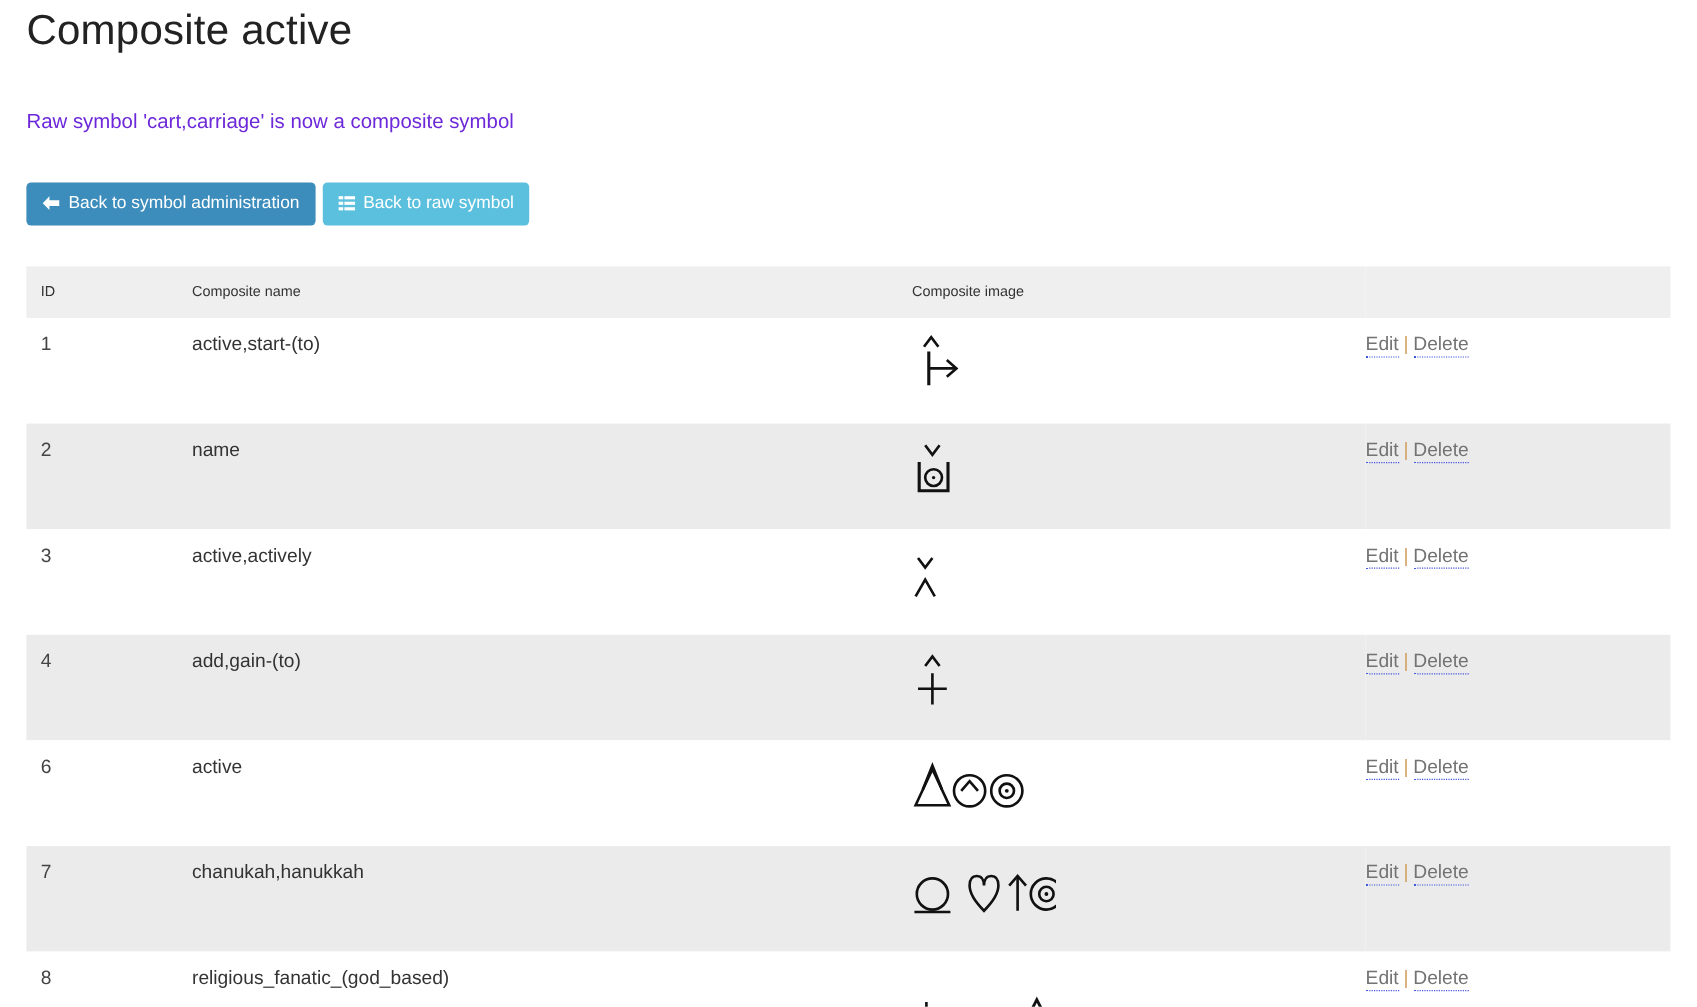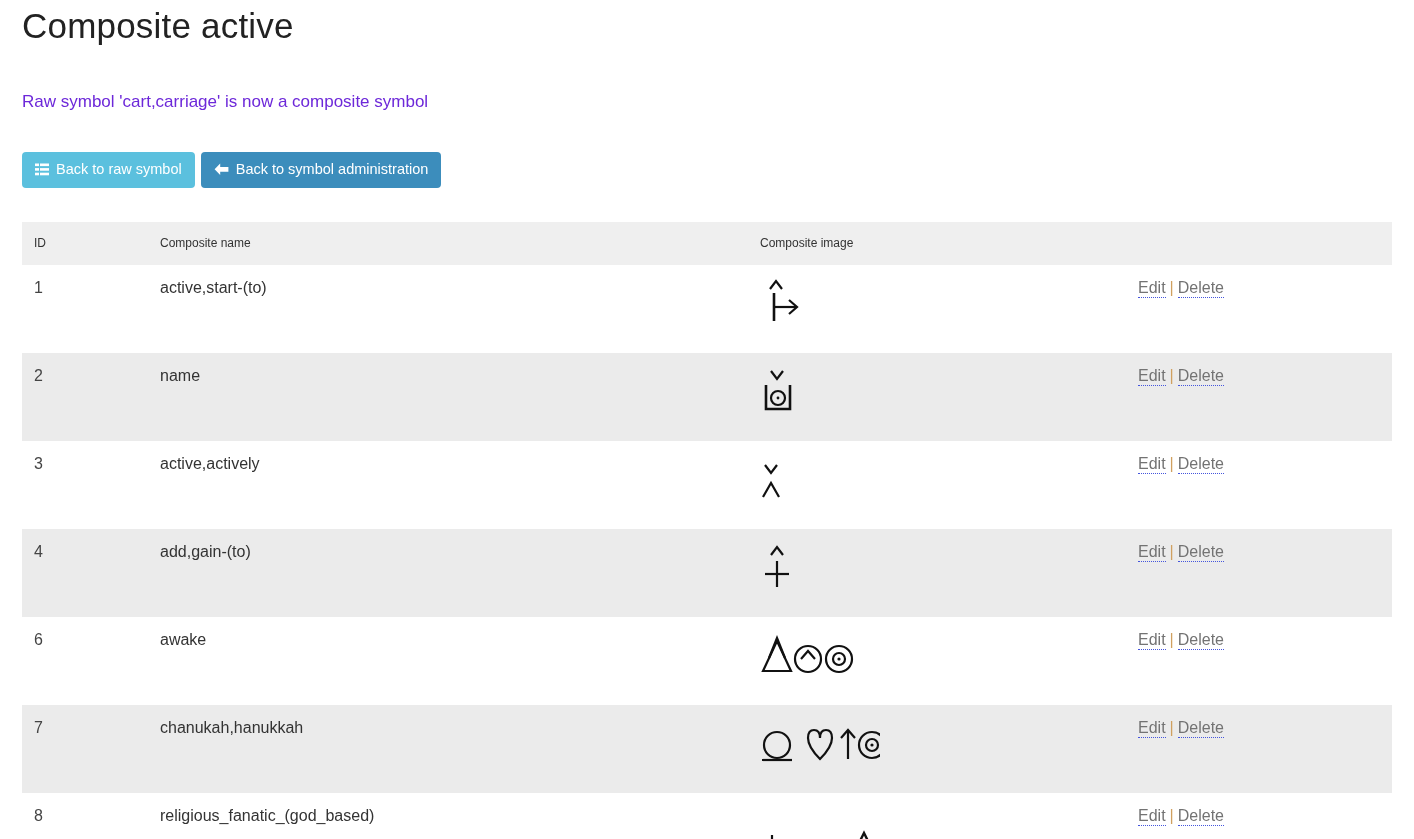--- a/index.html
+++ b/index.html
@@ -108,41 +108,41 @@
 </head>
 <body>
 
 <div class="page">
 
   <h1 class="page-title">Composite active</h1>
 
   <p class="status-msg">Raw symbol 'cart,carriage' is now a composite symbol</p>
 
   <div class="btn-row">
+    <button class="btn btn-primary">
+      <span>
+        <svg width="15" height="13" viewBox="0 0 15 13" fill="#fff">
+            <path d="M6.2 0.6 L0.6 6.3 L6.2 12 L6.2 8.7 L14.4 8.7 L14.4 3.9 L6.2 3.9 Z"></path>
+          </svg>
+      </span>
+      <span>Back to symbol administration</span>
+    </button>
     <button class="btn btn-info">
       <span>
         <svg width="14" height="13" viewBox="0 0 14 13" fill="#fff">
           <rect x="0" y="0.5" width="4" height="2.6"></rect>
             <rect x="5" y="0.5" width="9" height="2.6"></rect>
           <rect x="0" y="5.1" width="4" height="2.6"></rect>
             <rect x="5" y="5.1" width="9" height="2.6"></rect>
           <rect x="0" y="9.7" width="4" height="2.6"></rect>
             <rect x="5" y="9.7" width="9" height="2.6"></rect>
         </svg>
       </span>
       <span>Back to raw symbol</span>
     </button>
-    <button class="btn btn-primary">
-      <span>
-        <svg width="15" height="13" viewBox="0 0 15 13" fill="#fff">
-            <path d="M6.2 0.6 L0.6 6.3 L6.2 12 L6.2 8.7 L14.4 8.7 L14.4 3.9 L6.2 3.9 Z"></path>
-          </svg>
-      </span>
-      <span>Back to symbol administration</span>
-    </button>
   </div>
 
   <table class="sym-table">
     <thead>
       <tr>
         <th class="c-id">ID</th>
         <th class="c-name">Composite name</th>
         <th class="c-img">Composite image</th>
         <th class="c-act"></th>
       </tr>
@@ -221,21 +221,21 @@
         </td>
         <td class="c-act">
           <span class="actions">
             <a href="#">Edit</a><span class="sep">|</span><a href="#">Delete</a>
           </span>
         </td>
       </tr>
 
       <tr class="odd">
         <td class="c-id">6</td>
-        <td class="c-name">awake</td>
+        <td class="c-name">active</td>
         <td class="c-img">
           <div class="sym-wrap">
             <svg width="100" height="56" viewBox="0 0 100 56">
               <path d="M3 46 L17 16 L31 46 Z" fill="none" stroke="#111" stroke-width="2.2"></path>
               <path d="M9 33 L17 13 L25 33" fill="none" stroke="#111" stroke-width="2.2"></path>
               <circle cx="48" cy="34" r="13" fill="none" stroke="#111" stroke-width="2.2"></circle>
               <path d="M41 34 L48 26 L55 34" fill="none" stroke="#111" stroke-width="2.2"></path>
               <circle cx="79" cy="34" r="13" fill="none" stroke="#111" stroke-width="2.2"></circle>
               <circle cx="79" cy="34" r="6" fill="none" stroke="#111" stroke-width="2.2"></circle>
               <circle cx="79" cy="34" r="1.6" fill="#111"></circle>

